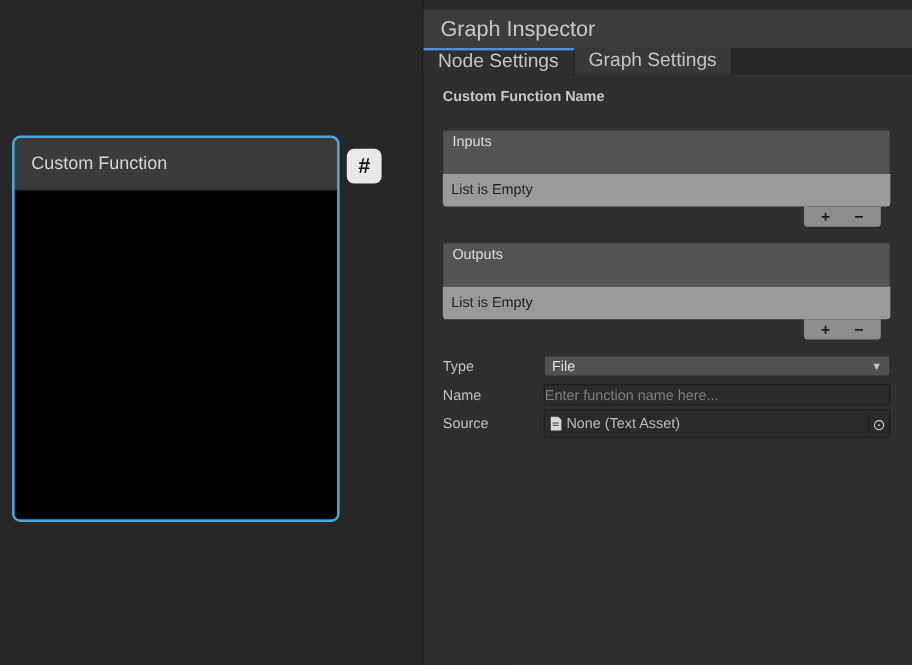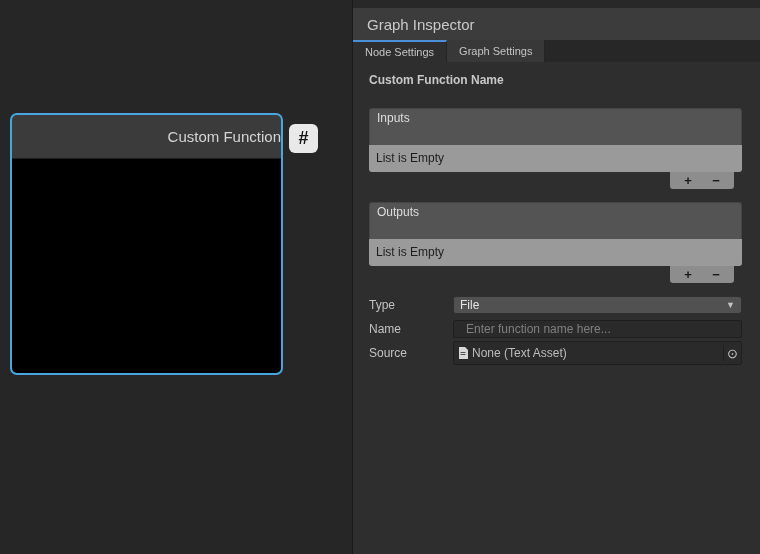--- a/index.html
+++ b/index.html
@@ -14,28 +14,27 @@
   
   .canvas {
     position: absolute;
     left: 0; top: 0; bottom: 0;
     width: 352px;
     background: #262626;
   }
   .node {
     position: absolute;
     left: 10px; top: 113px;
-    width: 273px; height: 262px;
+    width: 273px; height: 322px;
     border: 2px solid #4aa6e0;
     border-radius: 7px;
     background: #14b8a6;
     overflow: hidden;
     display: flex;
     flex-direction: column;
-    text-align: right;
   }
   .node-title {
     height: 44px;
     flex: none;
     background: #3b3b3b;
     border-bottom: 1px solid #1f1f1f;
     color: #d4d4d4;
     font-size: 15px;
     line-height: 44px;
     padding-left: 14px;
@@ -62,35 +61,35 @@
     width: 408px;
     background: #282828;
     border-left: 1px solid #1a1a1a;
   }
   .inspector-header {
     position: absolute;
     top: 8px; left: 0; right: 0;
     height: 32px;
     background: #3c3c3c;
     color: #c9c9c9;
-    font-size: 15px;
+    font-size: 18px;
     display: flex;
     align-items: center;
     padding-left: 14px;
   }
   .tab-row {
     position: absolute;
     top: 40px; left: 0; right: 0;
     height: 22px;
     background: #272727;
     display: flex;
   }
   .tab {
     padding: 0 12px;
-    font-size: 11px;
+    font-size: 16px;
     color: #c4c4c4;
     display: flex;
     align-items: center;
     background: #383838;
     border-right: 1px solid #242424;
   }
   .tab.active {
     background: #2e2e2e;
     border-top: 2px solid #4a8fd8;
   }
@@ -183,21 +182,21 @@
     font-size: 9px;
   }
   .text-input {
     flex: 1;
     height: 18px;
     background: #2a2a2a;
     border: 1px solid #1f1f1f;
     border-radius: 2px;
     color: #cccccc;
     font-size: 12px;
-    padding: 0 12px;
+    padding: 0 0;
     font-family: inherit;
     outline: none;
   }
   .text-input::placeholder { color: #7f7f7f; }
   .object-field {
     flex: 1;
     height: 24px;
     background: #2a2a2a;
     border: 1px solid #1f1f1f;
     border-radius: 2px;

